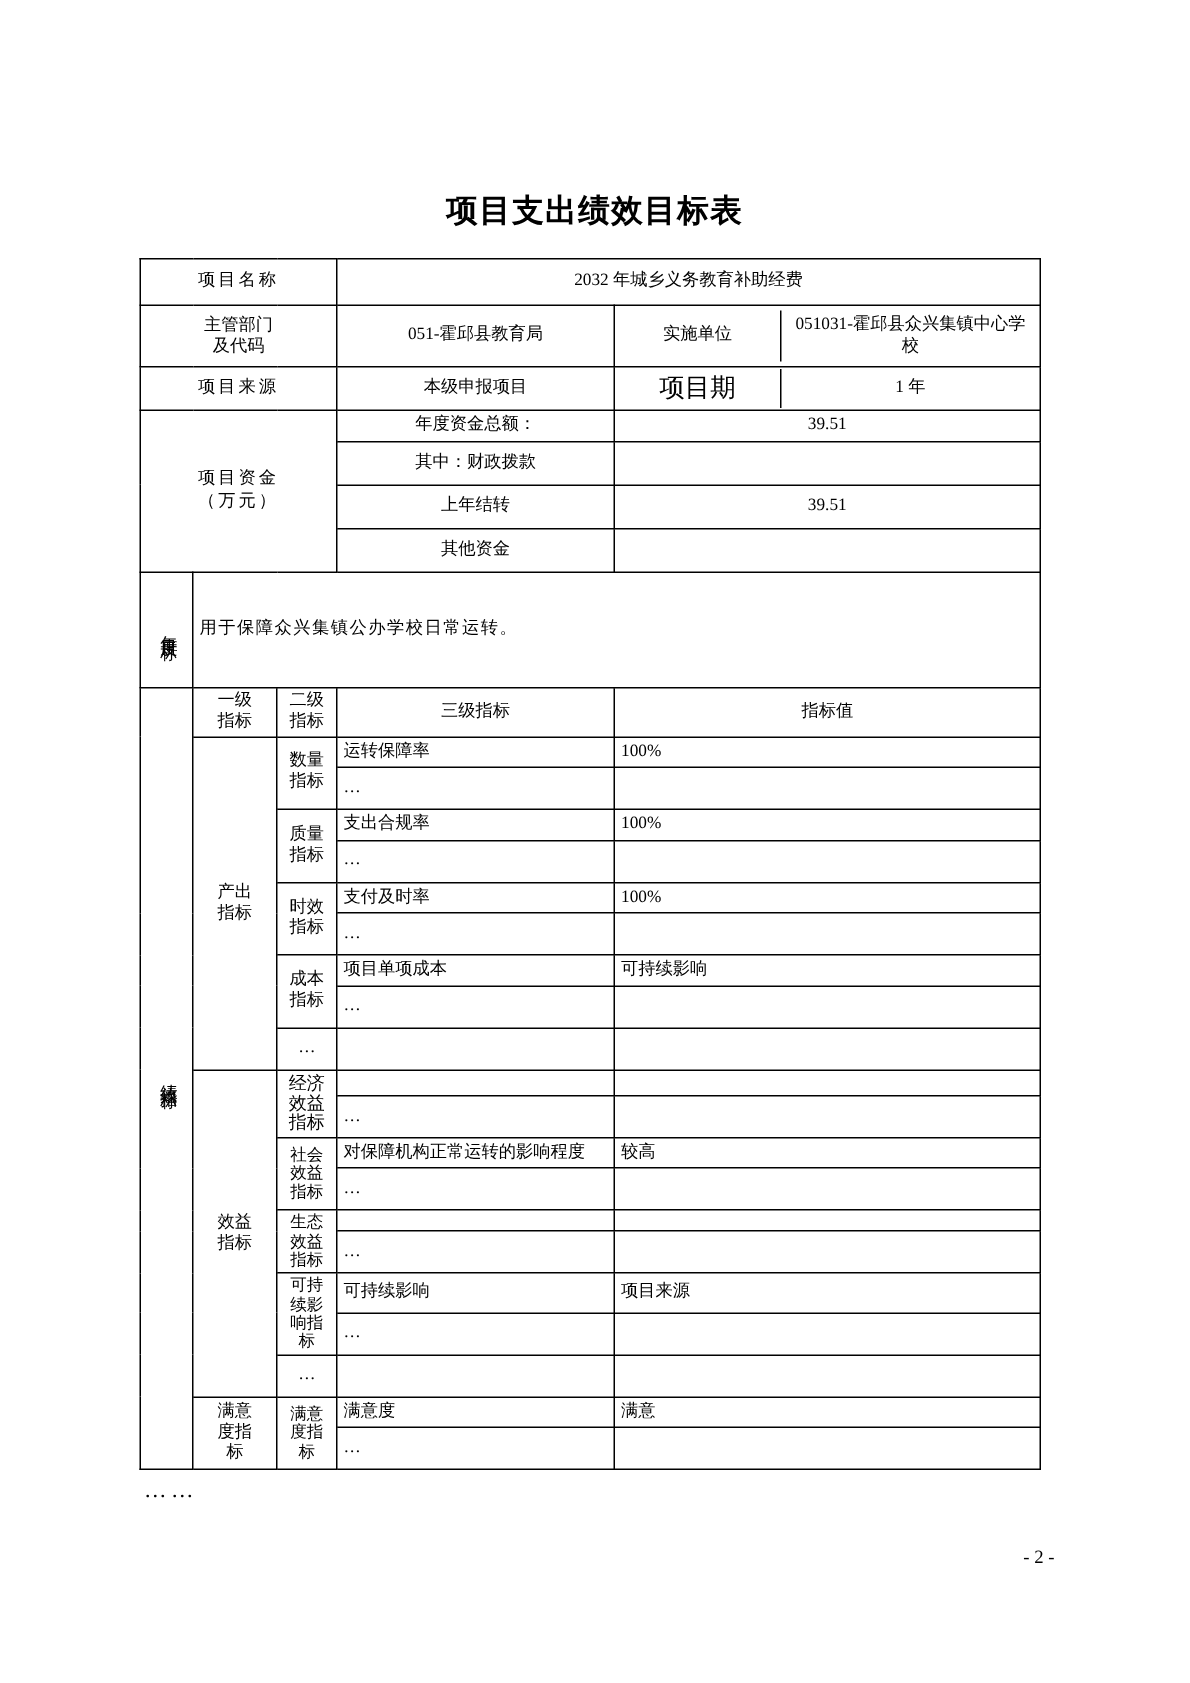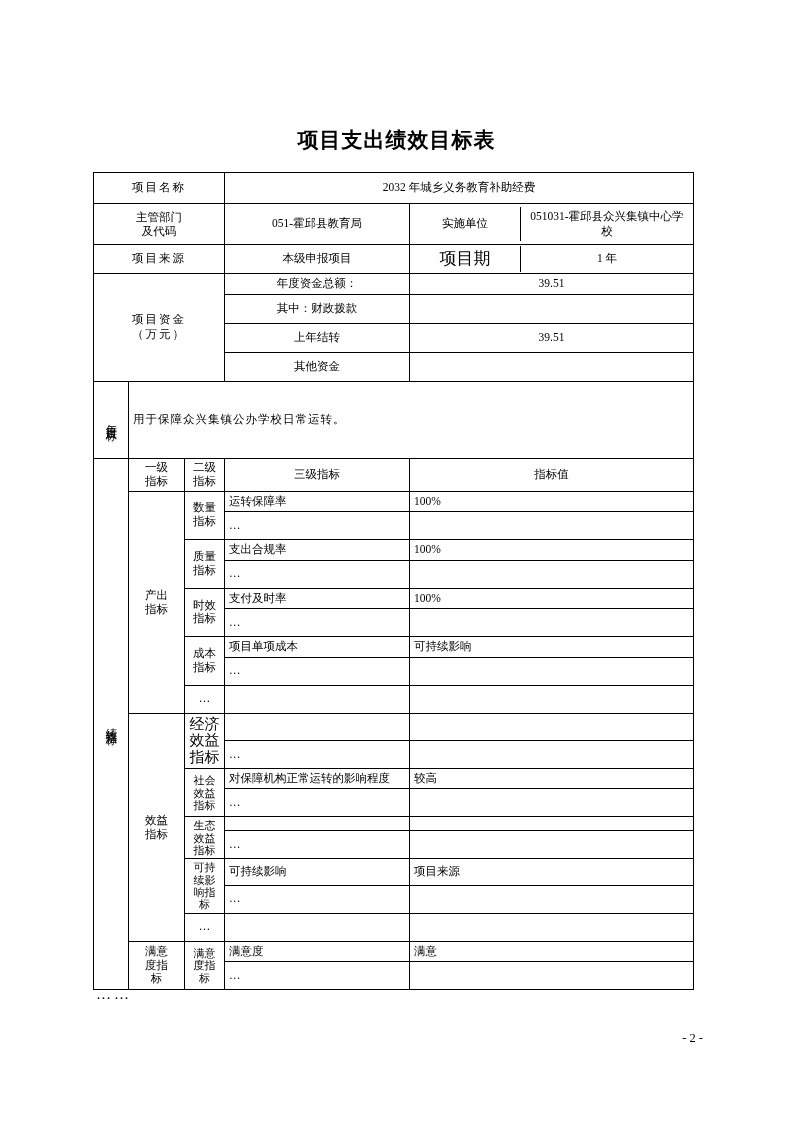--- a/index.html
+++ b/index.html
@@ -233,21 +233,21 @@
         <td class="c" style="height:23px">…</td>
         <td class="l"></td>
         <td class="l"></td>
       </tr>
 
       <tr>
         <td class="c" rowspan="9">
           <div style="line-height:1.25">效益<br>指标</div>
         </td>
         <td class="c" rowspan="2" style="height:23px">
-          <div style="line-height:1.12;font-size:15px">经济<br>效益<br>指标</div>
+          <div style="line-height:1.12;font-size:12px">经济<br>效益<br>指标</div>
         </td>
         <td class="l"></td>
         <td class="l"></td>
       </tr>
       <tr>
         <td class="l" style="height:23px">…</td>
         <td class="l"></td>
       </tr>
 
       <tr>

